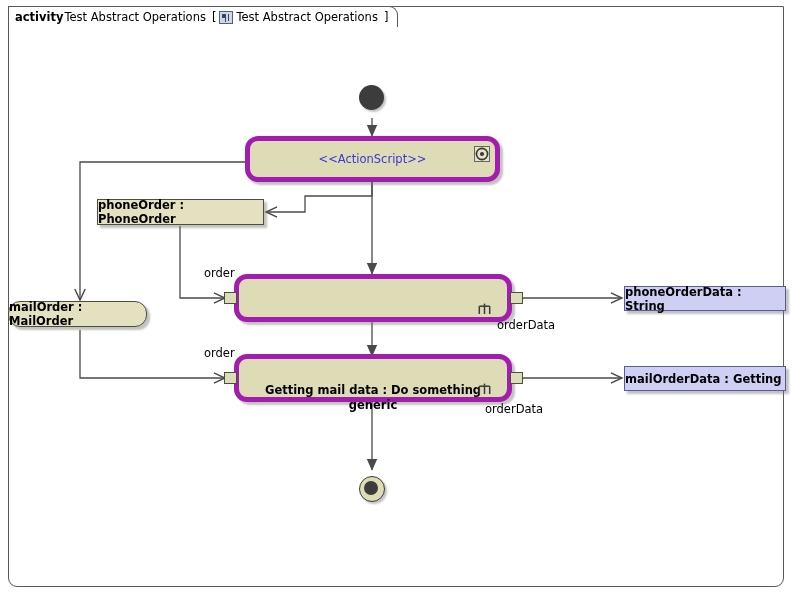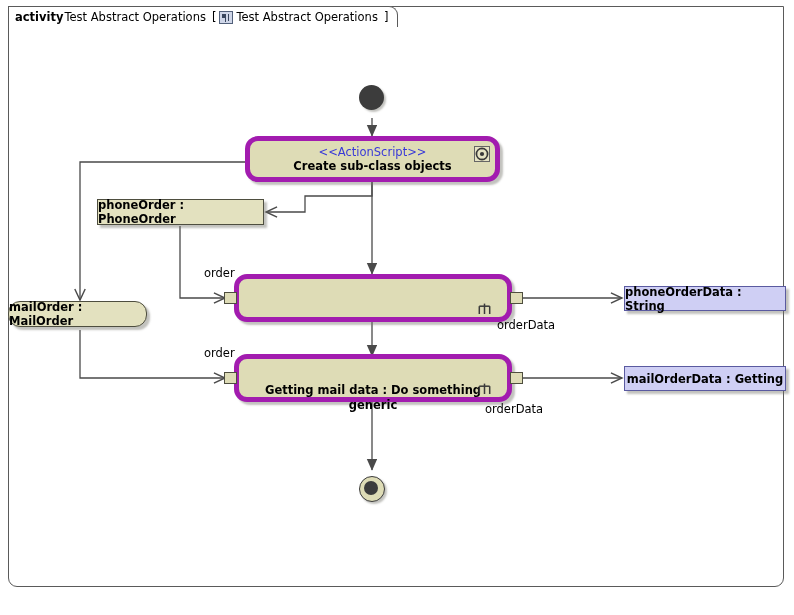--- a/index.html
+++ b/index.html
@@ -37,21 +37,21 @@
   .action .stereo{color:#3838d8;font-size:11.5px;line-height:14px;}
   .action .ttl{color:#000;font-weight:bold;font-size:11.5px;line-height:15px;text-align:center;}
 
   .objnode{background:#e3e1bf;border:1px solid #4e4e3f;
            box-shadow:3px 3px 2px rgba(120,120,110,.45);
            display:flex;align-items:center;justify-content:center;
            color:#000;font-weight:bold;font-size:11.5px;}
 
   .datanode{background:#cfcff4;border:1px solid #5a5aa0;
            box-shadow:3px 3px 2px rgba(120,120,110,.45);
-           display:flex;align-items:center;justify-content:center;
+           display:flex;align-items:center;justify-content:flex-start;
            color:#000;font-weight:bold;font-size:11.5px;}
 
   
   .pin{position:absolute;width:13px;height:12px;background:#dedcb6;
        border:1px solid #4e4e3f;box-sizing:border-box;}
 
   
   .gear{position:absolute;right:5px;top:5px;width:16px;height:16px;
         border:1px solid #666;background:#e6e4c4;box-sizing:border-box;}
   .gear svg{display:block;}
@@ -117,21 +117,20 @@
 
     <path d="M372,402 L372,470" marker-end="url(#solidArrow)"></path>
   </g>
 </svg>
 </div>
 
 <div class="initial" style="left:359px;top:85px;"></div>
 
 <div class="node action" style="left:245px;top:136px;width:255px;height:46px;">
   <span class="stereo">&lt;&lt;ActionScript&gt;&gt;</span>
-  <span class="ttl">Create sub-class objects</span>
   <span class="gear">
     <svg width="14" height="14" viewBox="0 0 14 14">
       <circle cx="7" cy="7" r="5.6" fill="none" stroke="#3a3a3a" stroke-width="1.6"></circle>
       <circle cx="7" cy="7" r="2.1" fill="#3a3a3a"></circle>
       <g stroke="#3a3a3a" stroke-width="1.2">
         <path d="M7,0.9 L7,2.2"></path>
           <path d="M7,11.8 L7,13.1"></path>
         <path d="M0.9,7 L2.2,7"></path>
           <path d="M11.8,7 L13.1,7"></path>
       </g>

